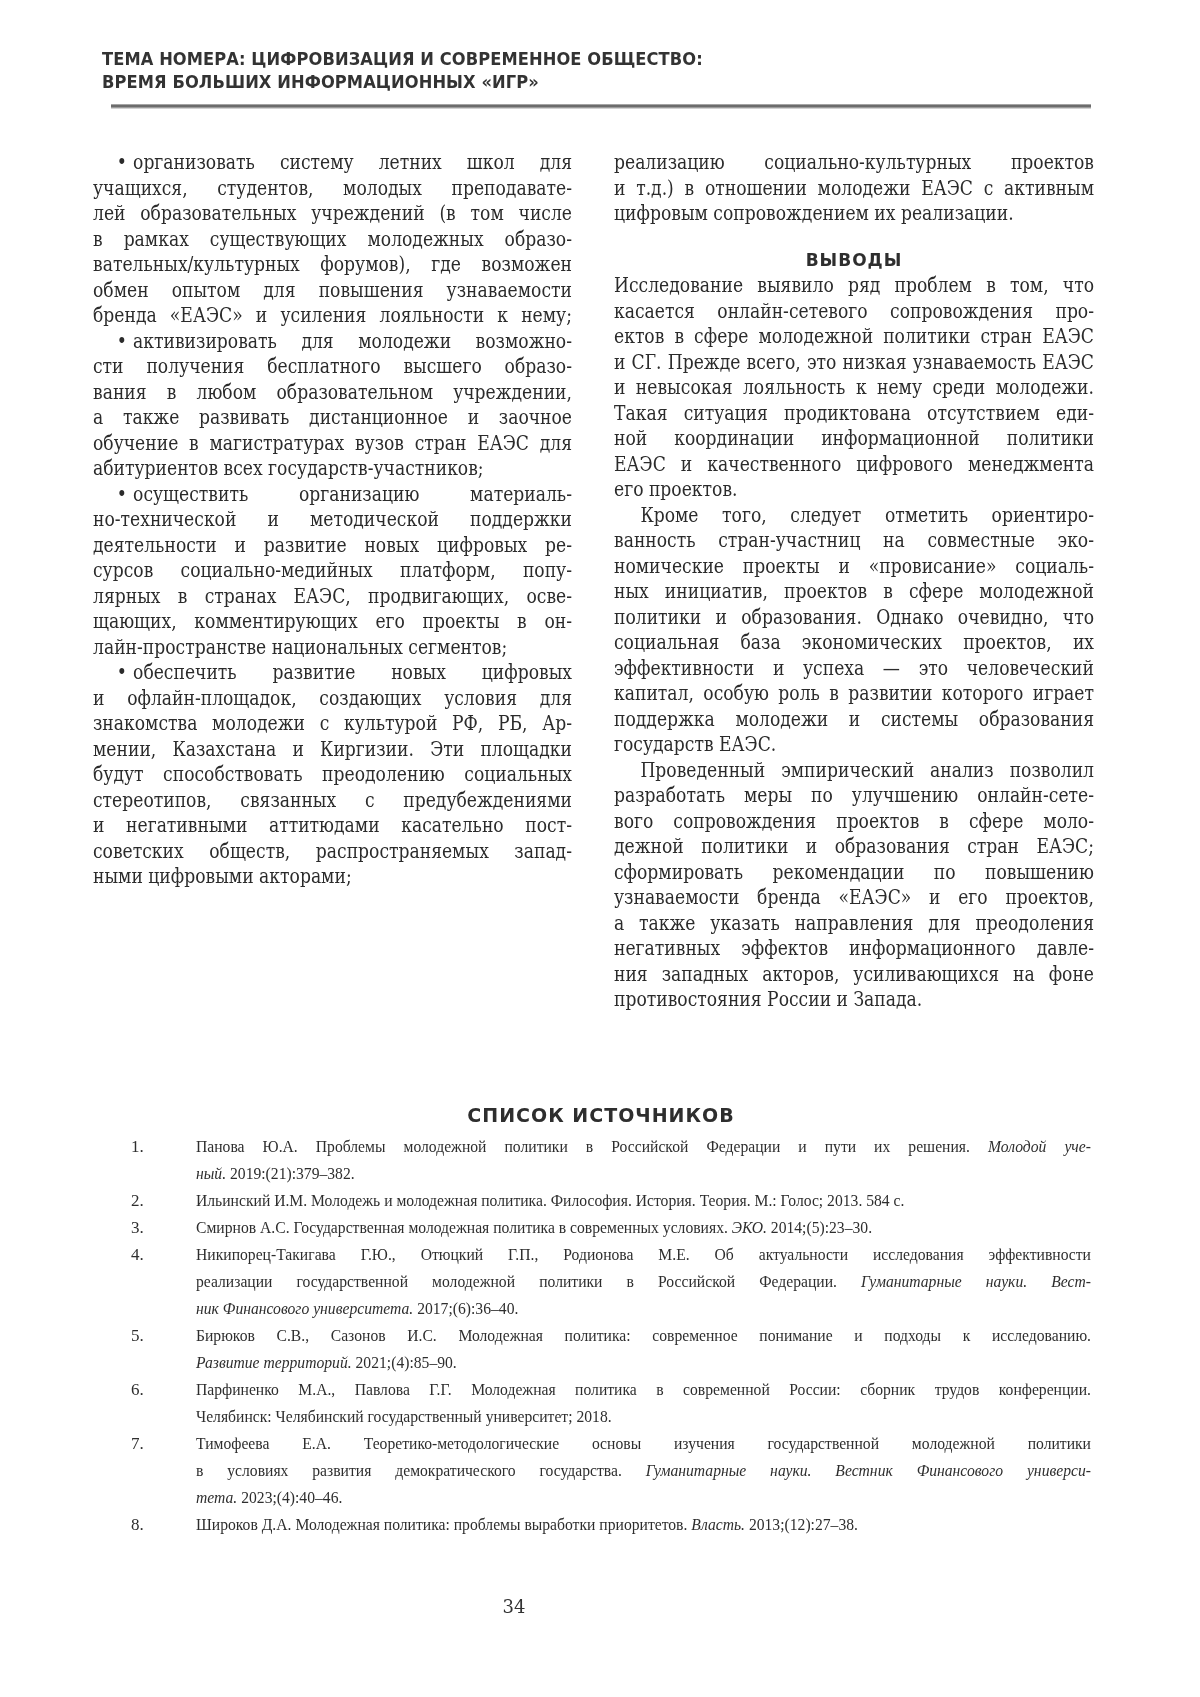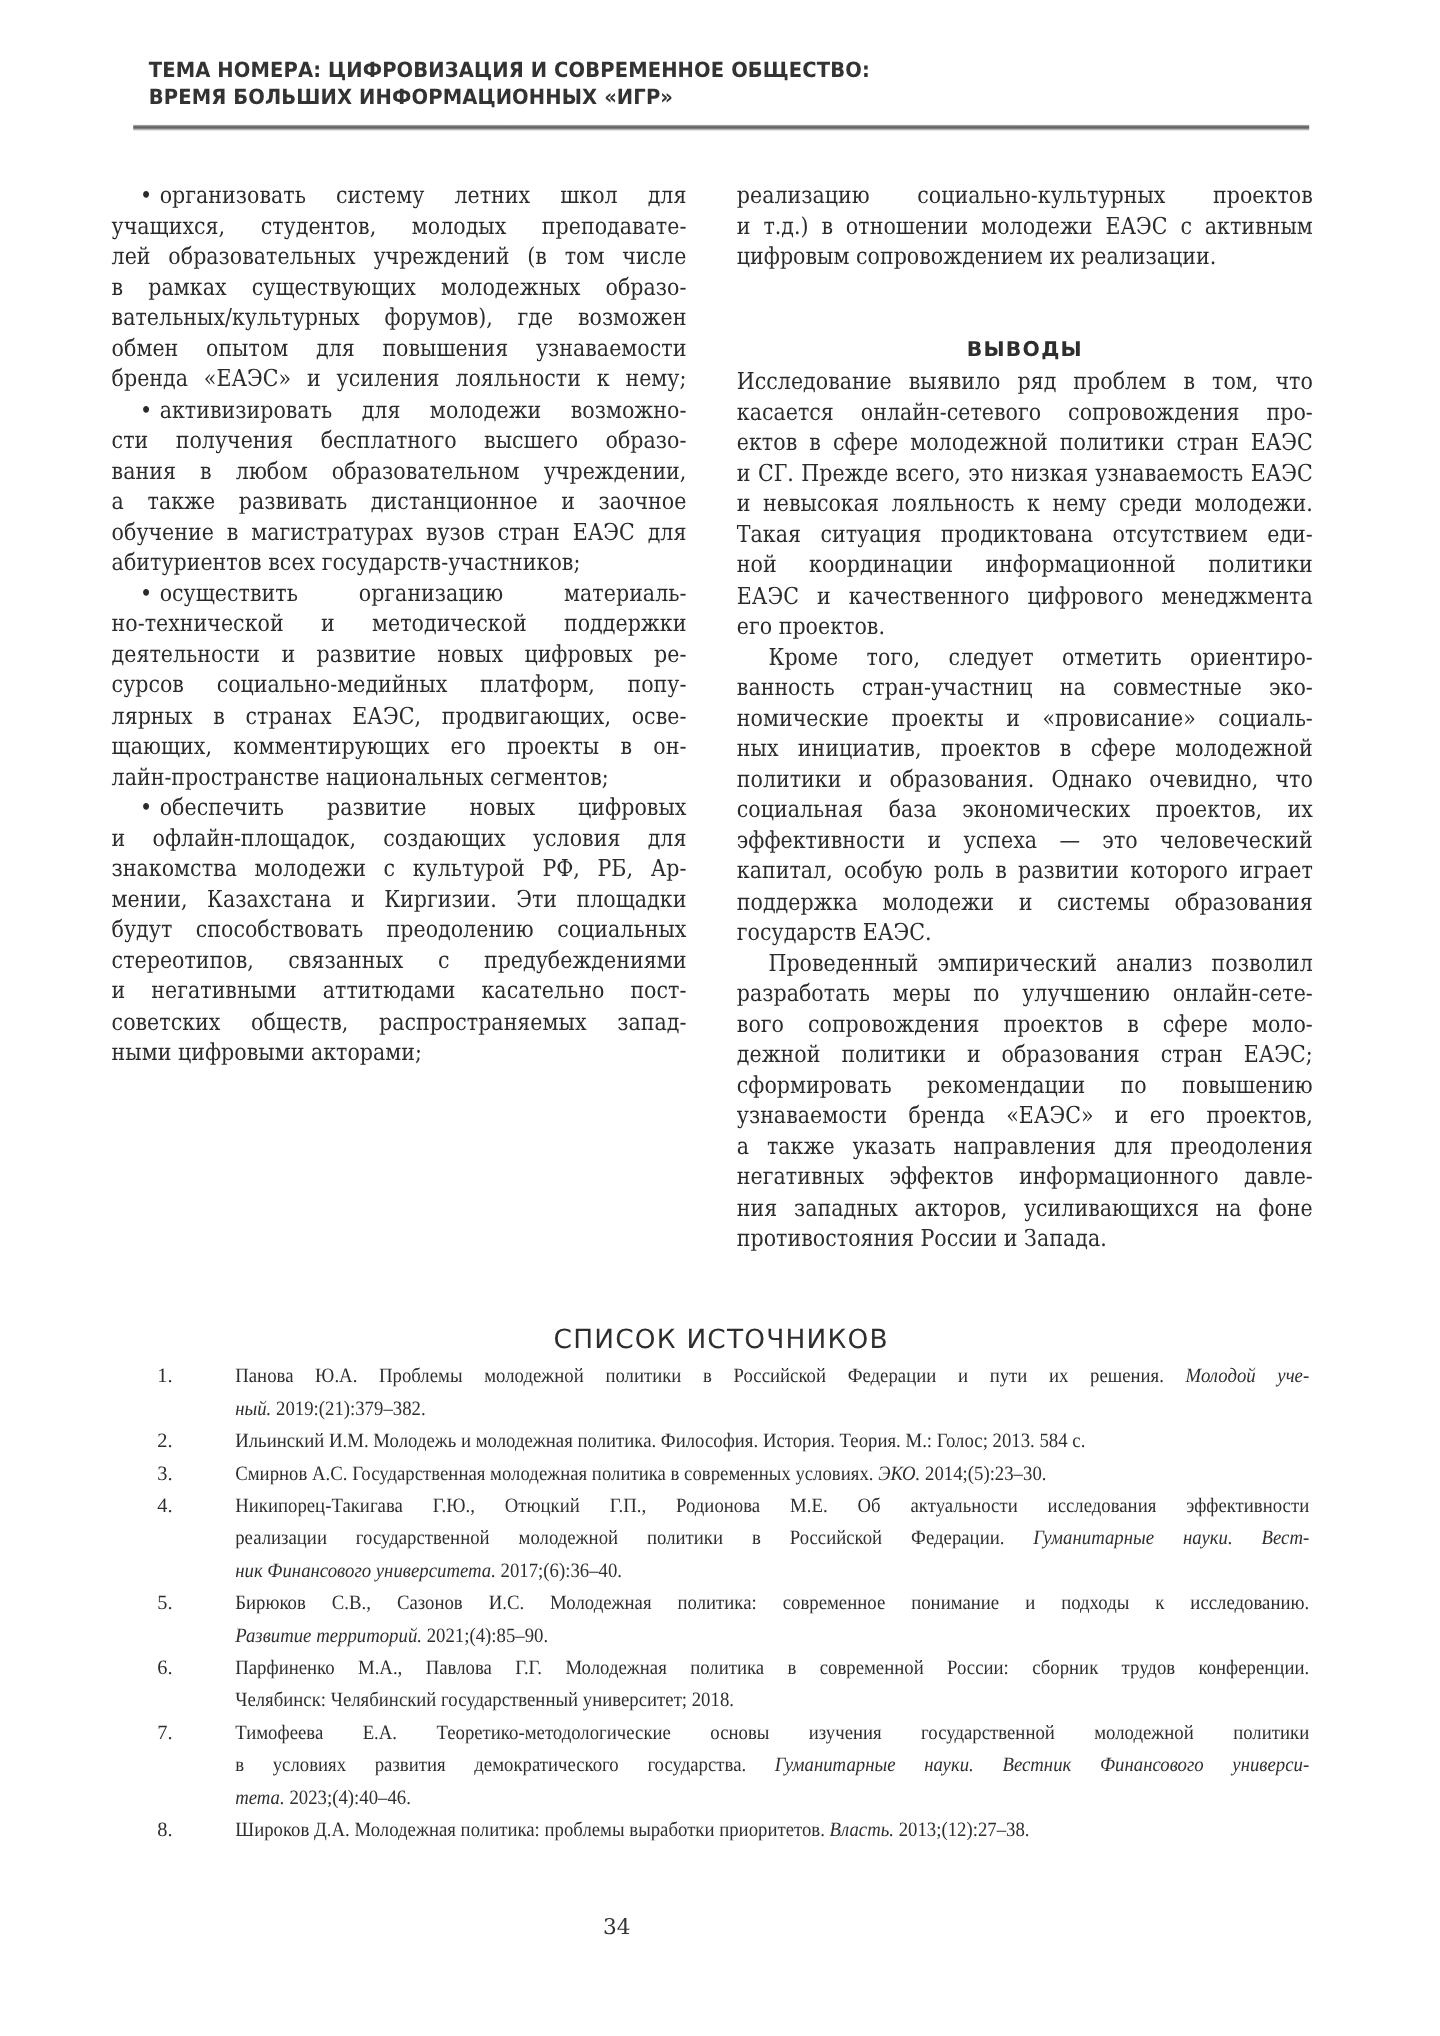--- a/index.html
+++ b/index.html
@@ -9,21 +9,21 @@
     }
     body {
       width: 1200px;
       height: 1697px;
       position: relative;
       overflow: hidden;
       color: #2a2a2a;
     }
     .header {
       position: absolute;
-      left: 124px;
+      left: 102px;
       top: 48px;
       width: 980px;
     }
     .header-title {
       font-family: "DejaVu Sans", sans-serif;
       font-weight: bold;
       font-size: 17.5px;
       line-height: 23px;
       letter-spacing: 0.1px;
       color: #333333;
@@ -66,32 +66,31 @@
     .section-heading {
       display: block;
       text-align: center;
       font-family: "DejaVu Sans", sans-serif;
       font-weight: bold;
       font-size: 17px;
       letter-spacing: 1px;
       color: #2e2e2e;
       height: 25.5px;
       line-height: 25.5px;
-      margin-top: 32px;
     }
     .gap { height: 21px; }
     .refs-heading {
       position: absolute;
       left: 111px;
       top: 1104px;
       width: 980px;
       text-align: center;
       font-family: "DejaVu Sans", sans-serif;
-      font-weight: normal;
-      font-size: 22px;
+      font-weight: bold;
+      font-size: 19px;
       letter-spacing: 1px;
       color: #2e2e2e;
     }
     .refs {
       position: absolute;
       left: 131px;
       top: 1133px;
       width: 960px;
       font-family: "Liberation Serif", serif;
       font-size: 17px;

